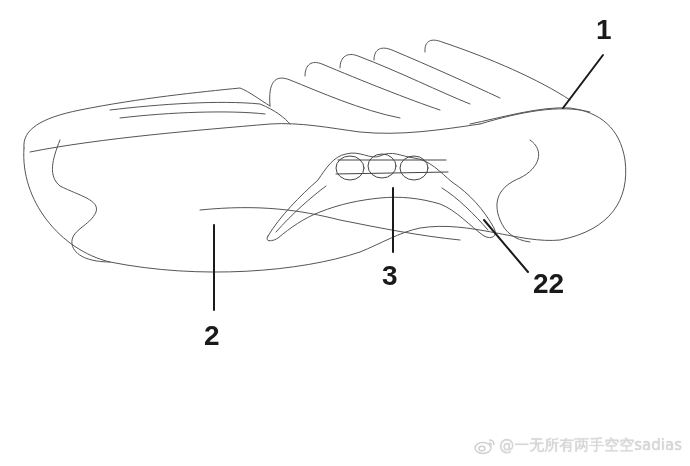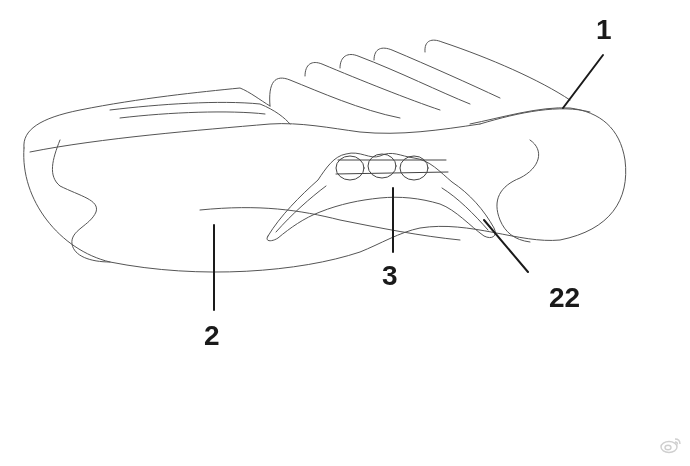--- a/index.html
+++ b/index.html
@@ -53,22 +53,23 @@
     <line x1="603" y1="55" x2="563" y2="108"></line>
     <line x1="214" y1="225" x2="214" y2="310"></line>
     <line x1="393" y1="188" x2="393" y2="252"></line>
     <line x1="484" y1="220" x2="528" y2="272"></line>
   </g>
 </svg>
 
 <div class="ref-label" style="left:596px; top:16px;">1</div>
 <div class="ref-label" style="left:204px; top:322px;">2</div>
 <div class="ref-label" style="left:382px; top:262px;">3</div>
-<div class="ref-label" style="left:533px; top:284px;margin-left:16px;">22</div>
+<div class="ref-label" style="left:533px; top:270px;">22</div>
 
 <div class="watermark">
   <svg class="weibo-icon" viewBox="0 0 22 18" fill="none" stroke="#cfcfcf" stroke-width="1.4">
     <ellipse cx="9" cy="11" rx="8" ry="5.5"></ellipse>
     <ellipse cx="8" cy="11.5" rx="3" ry="2.2"></ellipse>
     <path d="M15,3 C18,3 20,5 20,8"></path>
     <path d="M15,6 C16.5,6 17.5,7 17.5,8.5"></path>
   </svg>
+  <span>@一无所有两手空空sadias</span>
 </div>
 
 </body></html>

